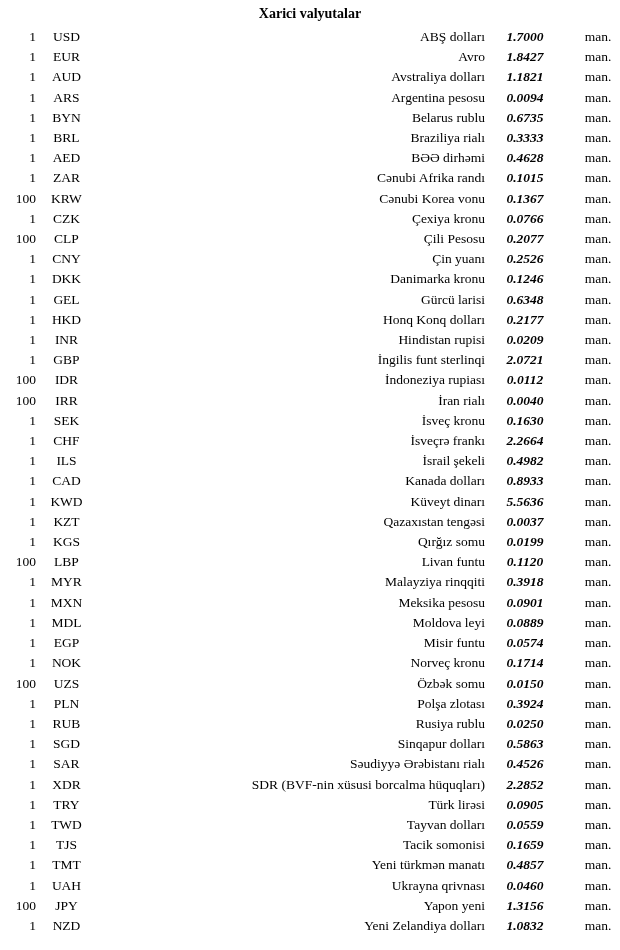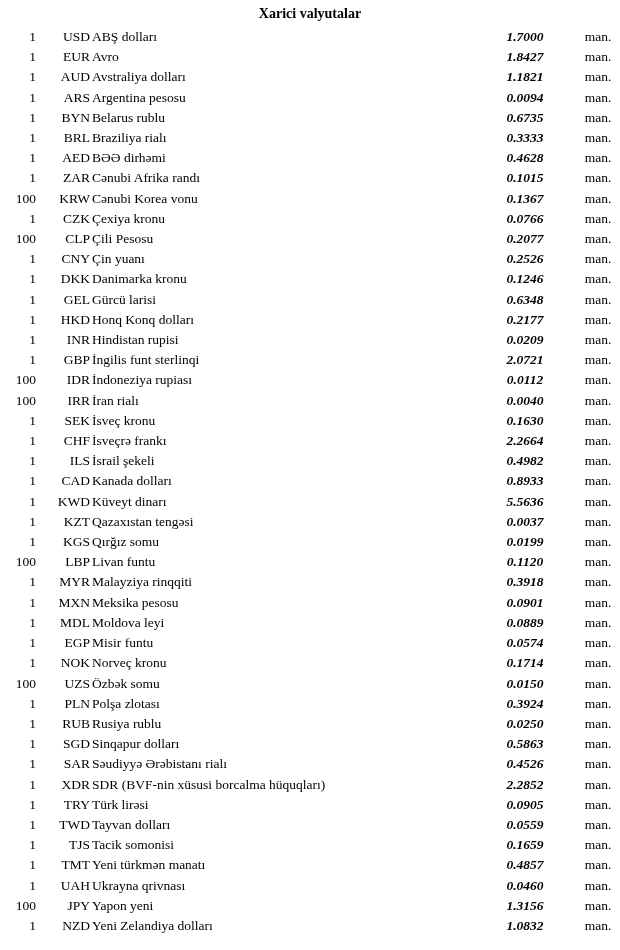--- a/index.html
+++ b/index.html
@@ -37,26 +37,26 @@
     overflow: hidden;
     vertical-align: baseline;
   }
   td.qty {
     width: 36px;
     text-align: right;
   }
   td.code {
     width: 47px;
     padding-left: 7px;
-    text-align: right;
+    text-align: center;
     margin-top: 48px;
   }
   td.name {
     padding-left: 2px;
-    text-align: left;
+    text-align: right;
   }
   td.rate {
     width: 80px;
     text-align: center;
     font-weight: bold;
     font-style: italic;
   }
   td.unit {
     width: 44px;
     padding-left: 11px;

